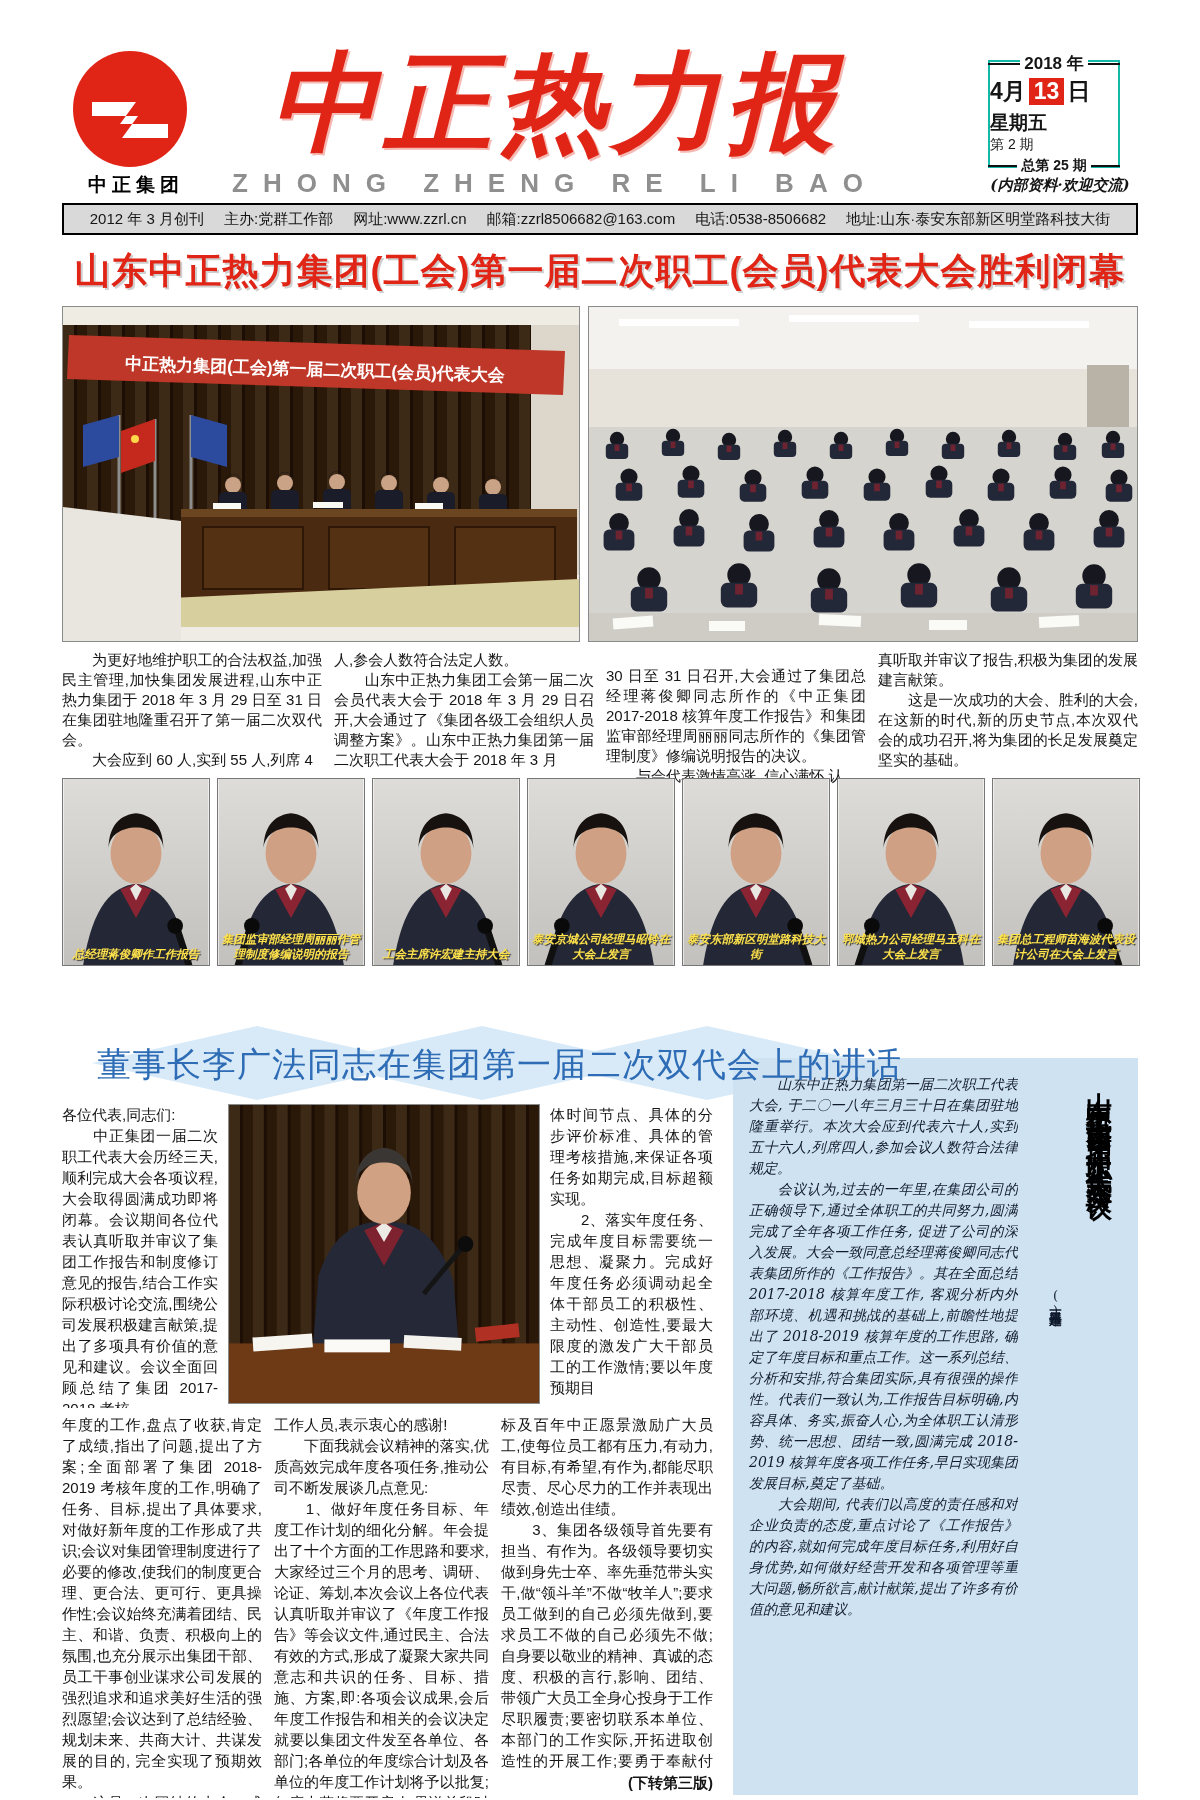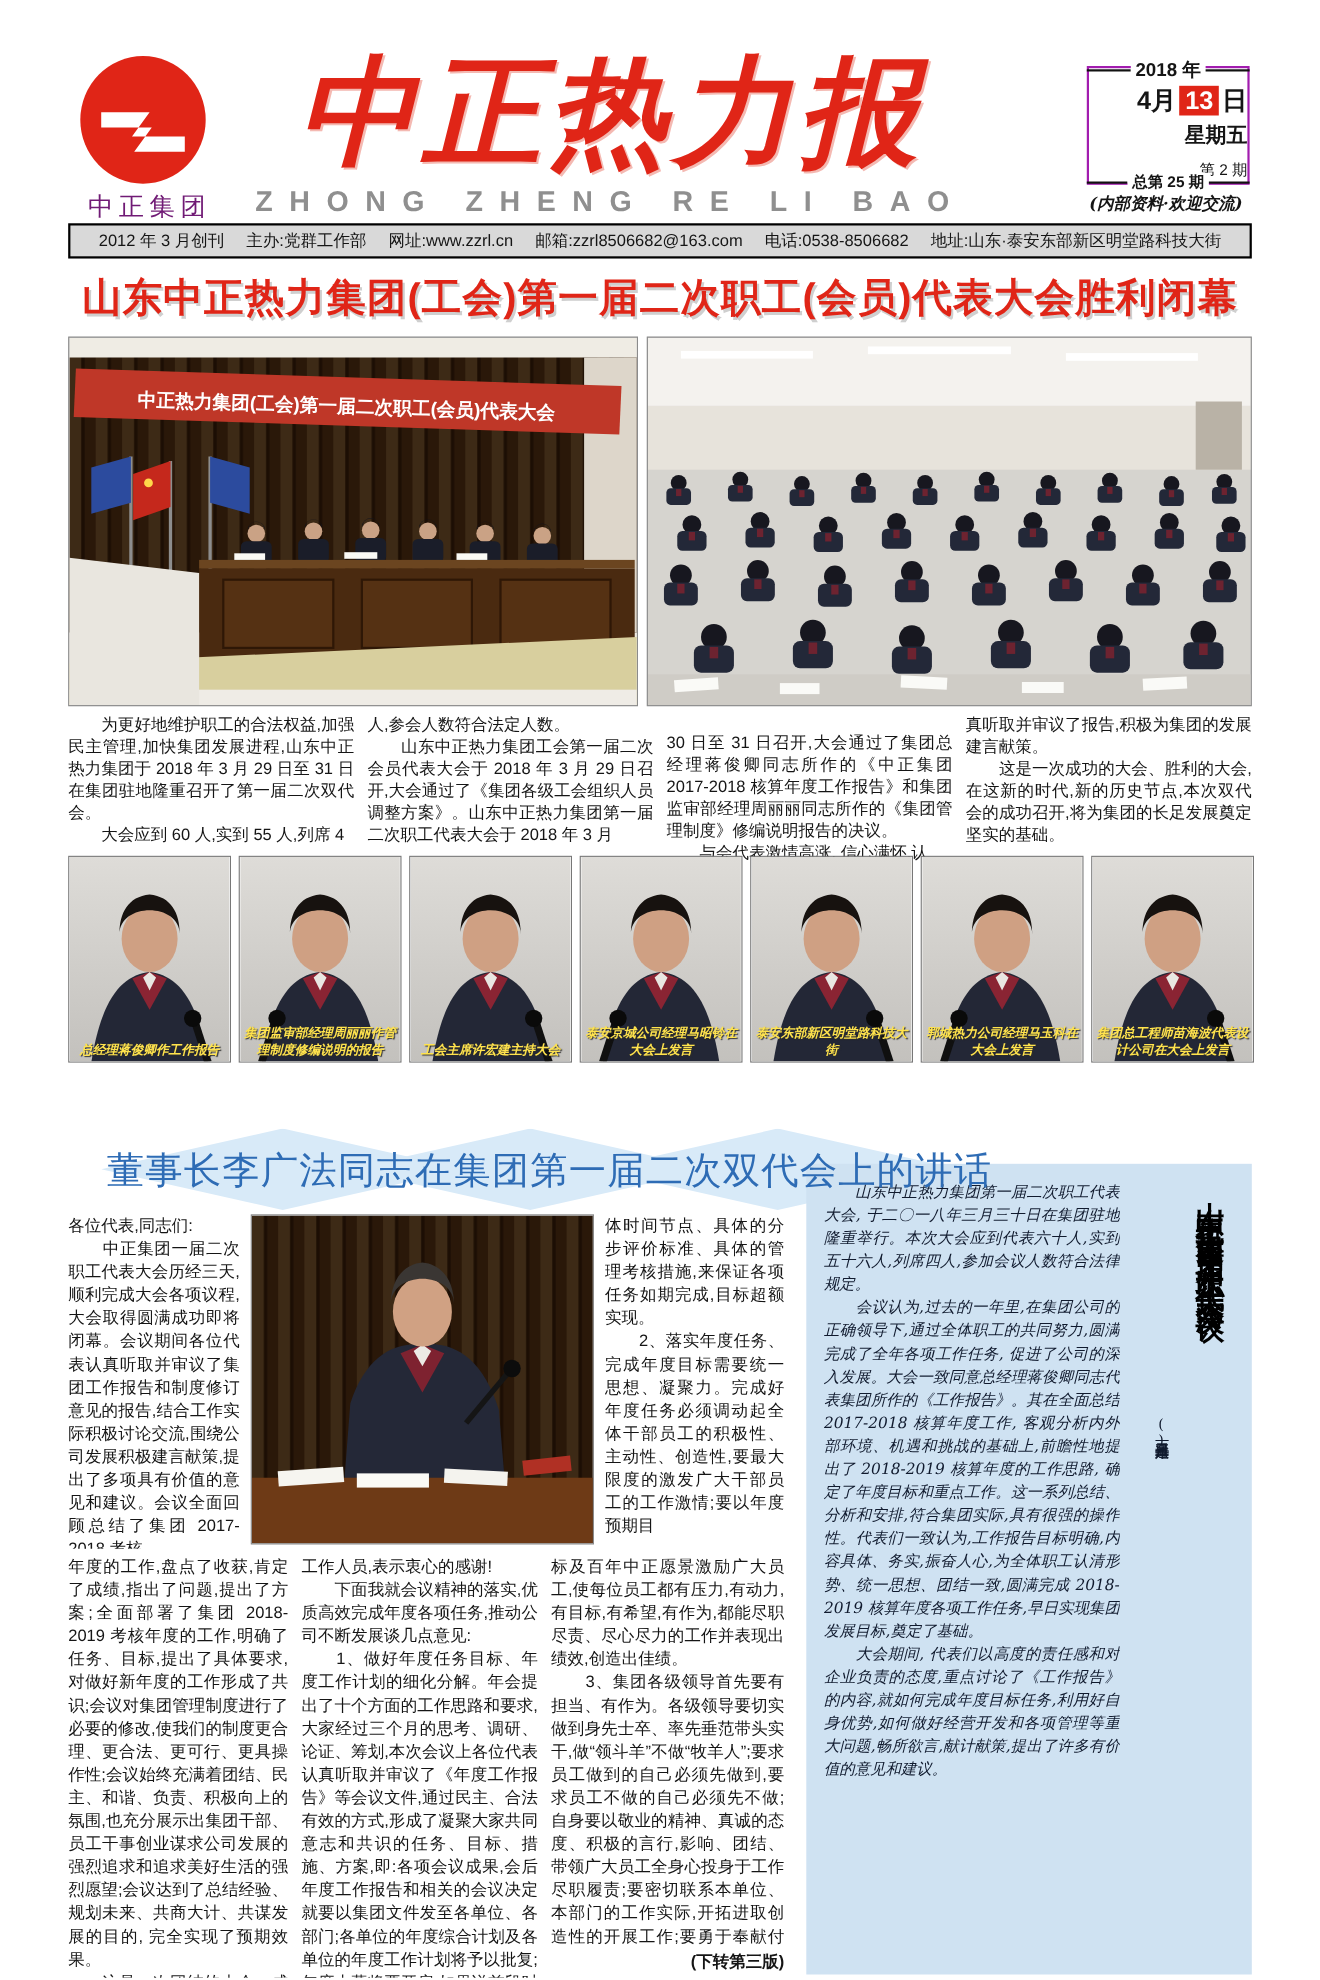--- a/index.html
+++ b/index.html
@@ -3,39 +3,39 @@
 <meta charset="utf-8">
 <style>
   * { margin:0; padding:0; box-sizing:border-box; }
   html,body { width:1200px; height:1800px; background:#ffffff; }
   body { position:relative; font-family:"Liberation Sans", sans-serif; color:#151515; }
   .abs { position:absolute; }
   .prose { white-space:pre-line; text-align:justify; overflow:hidden; }
 
   
   #logo-wrap { left:70px; top:50px; width:132px; height:150px; text-align:center; }
-  #logo-text { margin-top:4px; color:#701a75; font-weight:normal; font-size:23px; letter-spacing:5px; }
+  #logo-text { margin-top:4px; color:#000000; font-weight:bold; font-size:19px; letter-spacing:5px; }
   #paper-title { left:205px; top:40px; width:700px; height:128px;
     font-family:"DejaVu Serif", serif; font-style:italic; font-weight:900;
     font-size:108px; line-height:124px; color:#e02517; text-align:center; letter-spacing:6px;
     text-shadow:2px 2px 0 #f4b9b2; }
   #paper-pinyin { left:205px; top:168px; width:700px; text-align:center;
     color:#8f8f8f; font-weight:bold; font-size:26px; letter-spacing:15px; }
 
-  #date-box { left:988px; top:60px; width:148px; height:108px; border:2px solid #a21caf;
-    text-align:right; background:#fff; }
+  #date-box { left:988px; top:60px; width:132px; height:108px; border:2px solid #14b8a6;
+    text-align:left; background:#fff; }
   .overlap-line { position:absolute; left:-2px; right:-2px; display:flex; align-items:center; background:transparent; }
   .overlap-line > span { background:#fff; padding:0 4px; font-weight:bold; white-space:nowrap; }
   .overlap-line::before, .overlap-line::after { content:""; flex:1; border-top:2px solid #111; }
   #db-year { top:-10px; font-size:17px; }
   #db-total { bottom:-9px; font-size:14px; }
   #db-mainrow { margin-top:14px; font-size:23px; font-weight:bold; }
   #db-day { display:inline-block; background:#e02517; color:#fff; padding:0 5px; margin:0 3px; }
   #db-week { font-size:19px; font-weight:bold; margin-top:3px; }
-  #db-issue { font-size:14px; margin-top:10px; }
+  #db-issue { font-size:14px; margin-top:0; }
   #date-note { left:966px; top:176px; width:188px; text-align:center; font-size:15px;
     font-family:"DejaVu Serif", serif; font-style:italic; font-weight:bold; }
 
   
   #info-bar { left:62px; top:203px; width:1076px; height:32px; background:#d9d9d9;
     border:2px solid #000; display:flex; align-items:center; justify-content:center;
     gap:20px; font-size:15px; white-space:nowrap; }
 
   
   #headline1 { left:62px; top:247px; width:1076px; text-align:center; color:#e02517;

